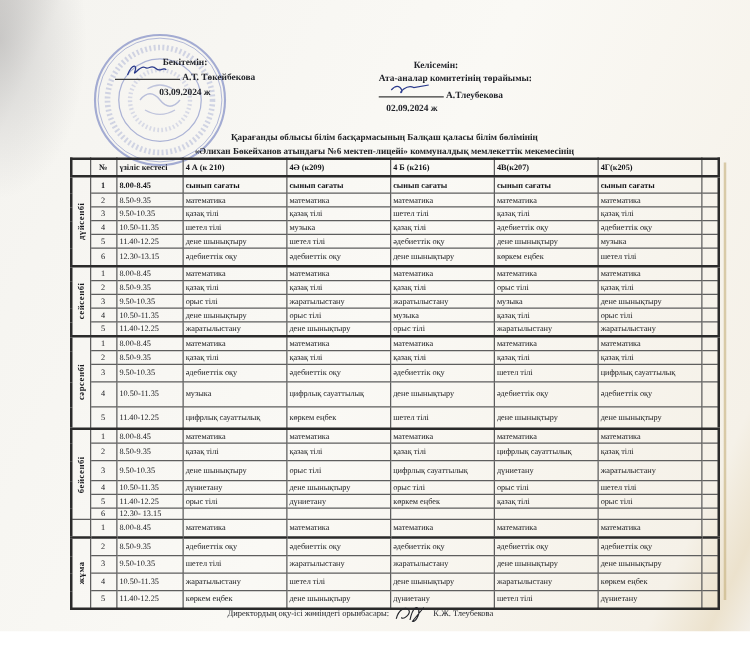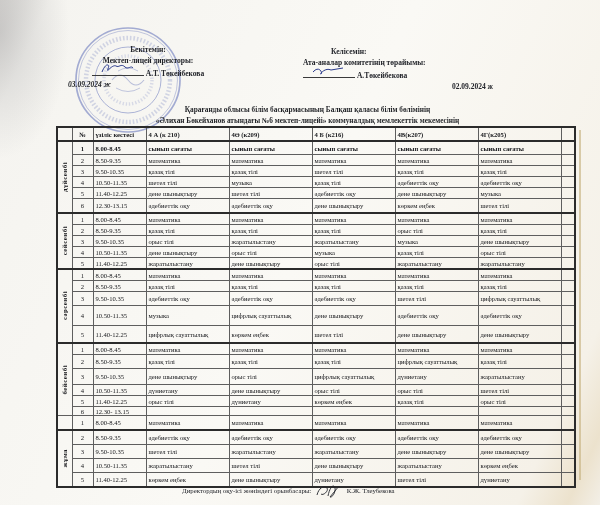--- a/index.html
+++ b/index.html
@@ -9,21 +9,21 @@
   #paper-edge{position:absolute;right:19px;top:130px;width:2px;height:350px;background:#c8b483;opacity:.65;}
   #corner-shade{position:absolute;left:0;top:0;width:70px;height:160px;
     background:radial-gradient(ellipse at 0% 20%,rgba(120,120,125,.28),rgba(0,0,0,0) 70%);}
 
   
   .approve{position:absolute;font-size:7.5px;font-weight:bold;color:#23252b;line-height:1.5;}
   #approve-left{left:68px;top:44px;width:160px;text-align:center;}
   #approve-right{left:303px;top:46px;width:190px;text-align:left;}
   .sigline{display:inline-block;width:52px;border-bottom:1px solid #3a3a3a;height:8px;position:relative;}
   .sigline svg{position:absolute;left:8px;top:-6px;}
-  .ap-date{font-weight:bold;text-align:right;}
+  .ap-date{font-weight:bold;}
   #approve-right .ap-date{margin-left:6px;}
 
   
   #stamp{position:absolute;left:72px;top:24px;opacity:.8;pointer-events:none;}
 
   
   #title{position:absolute;left:55px;top:105px;width:505px;text-align:center;
     font-size:7.3px;font-weight:bold;color:#1f2125;line-height:1.45;}
 
   
@@ -71,42 +71,41 @@
       <circle cx="56" cy="56" r="42" stroke-width="4.5" opacity=".28" stroke-dasharray="1.6 1.9"></circle>
       <circle cx="56" cy="56" r="24" stroke-width="3.5" opacity=".22" stroke-dasharray="1.4 1.8"></circle>
       <path d="M40,56 q8,-10 16,0 q8,10 16,0" stroke-width="1.1" opacity=".45"></path>
       <path d="M44,64 q12,7 24,0" stroke-width="1" opacity=".4"></path>
       <path d="M46,47 q10,-6 20,0" stroke-width="1" opacity=".4"></path>
     </g>
   </svg>
 
   <div class="approve" id="approve-left">
     <div>Бекітемін:</div>
-    <div>Мектеп-лицей директоры:</div>
     <div>
       <span class="sigline">
         <svg width="34" height="14" viewBox="0 0 34 14">
           <path d="M2,11 C6,1 10,3 8,8 C6,13 12,3 16,5 C19,7 21,2 25,6 C28,9 31,4 33,7" fill="none" stroke="#2a3a8c" stroke-width="1"></path>
         </svg>
       </span>
       <span>А.Т. Төкейбекова</span>
     </div>
-    <div class="ap-date" style="text-align:left;font-style:italic;">03.09.2024 ж</div>
+    <div class="ap-date" style="text-align:center;">03.09.2024 ж</div>
   </div>
 
   <div class="approve" id="approve-right">
     <div style="margin-left:28px;">Келісемін:</div>
     <div>Ата-аналар комитетінің төрайымы:</div>
     <div>
       <span class="sigline">
         <svg width="34" height="14" viewBox="0 0 34 14">
           <path d="M2,9 C8,2 12,10 10,11 C8,12 14,4 20,7 L32,5" fill="none" stroke="#2a3a8c" stroke-width="1"></path>
         </svg>
       </span>
-      <span>А.Төкейбекова</span>
+      <span>А.Тлеубекова</span>
     </div>
     <div class="ap-date">02.09.2024 ж</div>
   </div>
 
   <div id="title">
     <div>Қарағанды облысы білім басқармасының Балқаш қаласы білім бөлімінің</div>
     <div>«Әлихан Бөкейханов атындағы №6 мектеп-лицейі»  коммуналдық мемлекеттік мекемесінің</div>
   </div>
 
   <table>

